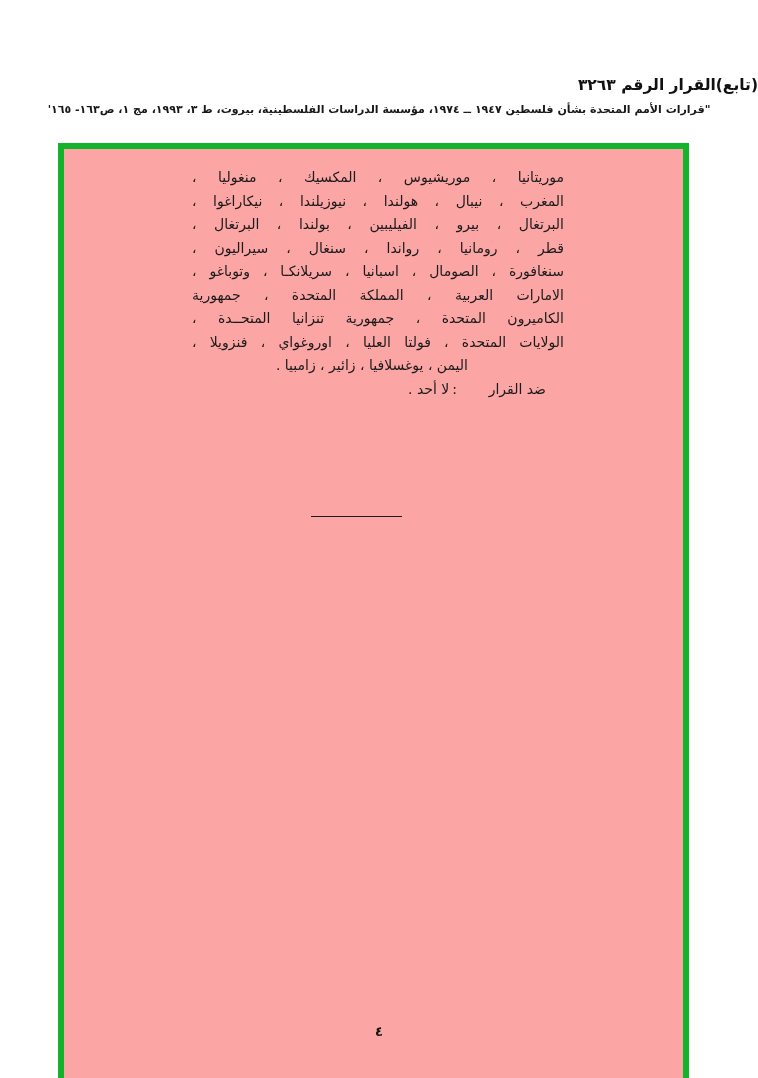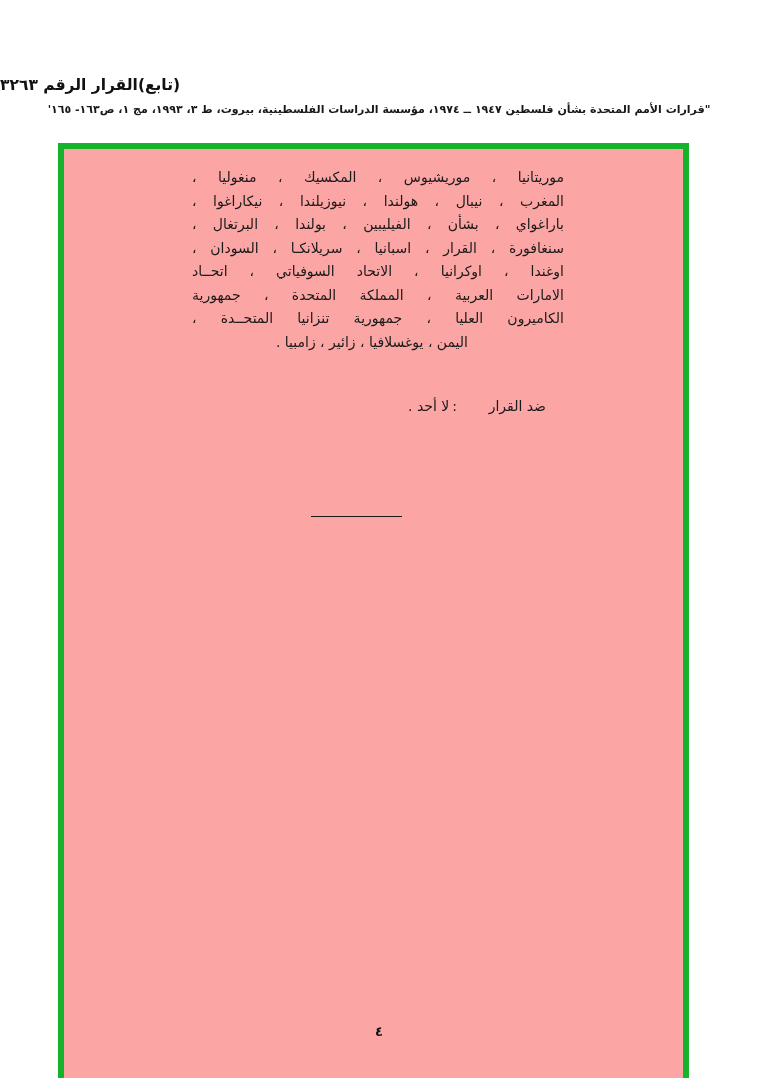--- a/index.html
+++ b/index.html
@@ -13,21 +13,21 @@
     position: relative;
     font-family: "DejaVu Sans", sans-serif;
     color: #1c1c1c;
     overflow: hidden;
   }
   .doc-title {
     position: absolute;
     top: 76px;
     left: 0;
     width: 100%;
-    text-align: left;
+    text-align: right;
     direction: rtl;
     font-size: 15.5px;
     font-weight: bold;
     color: #111;
   }
   .doc-citation {
     position: absolute;
     top: 103px;
     left: 0;
     width: 100%;
@@ -69,21 +69,20 @@
     padding-left: 0;
     padding-right: 96px;
     white-space: nowrap;
   }
   .vote-line {
     line-height: 23.5px;
     text-align: right;
     text-align-last: right;
     padding-right: 18px;
     white-space: nowrap;
-    margin-top: 41px;
   }
   .vote-label {
     display: inline-block;
     min-width: 86px;
     text-align: right;
   }
   .vote-sep {
     padding: 0 3px;
   }
   .result-underline {
@@ -109,25 +108,26 @@
 <body>
 
 <div class="doc-title">(تابع)القرار الرقم ٣٢٦٣</div>
 
 <div class="doc-citation">"قرارات الأمم المتحدة بشأن فلسطين ١٩٤٧ ــ ١٩٧٤، مؤسسة الدراسات الفلسطينية، بيروت، ط ٣، ١٩٩٣، مج ١، ص١٦٣- ١٦٥'</div>
 
 <div class="green-box">
   <div class="text-col">
     <div class="favor-line">موريتانيا ، موريشيوس ، المكسيك ، منغوليا ،</div>
     <div class="favor-line">المغرب ، نيبال ، هولندا ، نيوزيلندا ، نيكاراغوا ،</div>
-    <div class="favor-line">باراغواي ، بشأن ، الفيليبين ، بولندا ، البرتغال ،</div>
-    <div class="favor-line">سنغافورة ، القرار ، اسبانيا ، سريلانكـا ، السودان ،</div>
-    <div class="favor-line">اوغندا ، اوكرانيا ، الاتحاد السوفياتي ، اتحــاد</div>
+    <div class="favor-line">البرتغال ، بيرو ، الفيليبين ، بولندا ، البرتغال ،</div>
+    <div class="favor-line">قطر ، رومانيا ، رواندا ، سنغال ، سيراليون ،</div>
+    <div class="favor-line">سنغافورة ، الصومال ، اسبانيا ، سريلانكـا ، وتوباغو ،</div>
     <div class="favor-line">الامارات العربية ، المملكة المتحدة ، جمهورية</div>
-    <div class="favor-line">الكاميرون العليا ، جمهورية تنزانيا المتحــدة ،</div>
+    <div class="favor-line">الكاميرون المتحدة ، جمهورية تنزانيا المتحــدة ،</div>
+    <div class="favor-line">الولايات المتحدة ، فولتا العليا ، اوروغواي ، فنزويلا ،</div>
     <div class="favor-line line-end">اليمن ، يوغسلافيا ، زائير ، زامبيا .</div>
 
     <div class="vote-line">
       <span class="vote-label">ضد القرار</span><span class="vote-sep">:</span><span>لا أحد .</span>
     </div>
 
   </div>
 </div>
 
 <div class="result-underline"></div>

